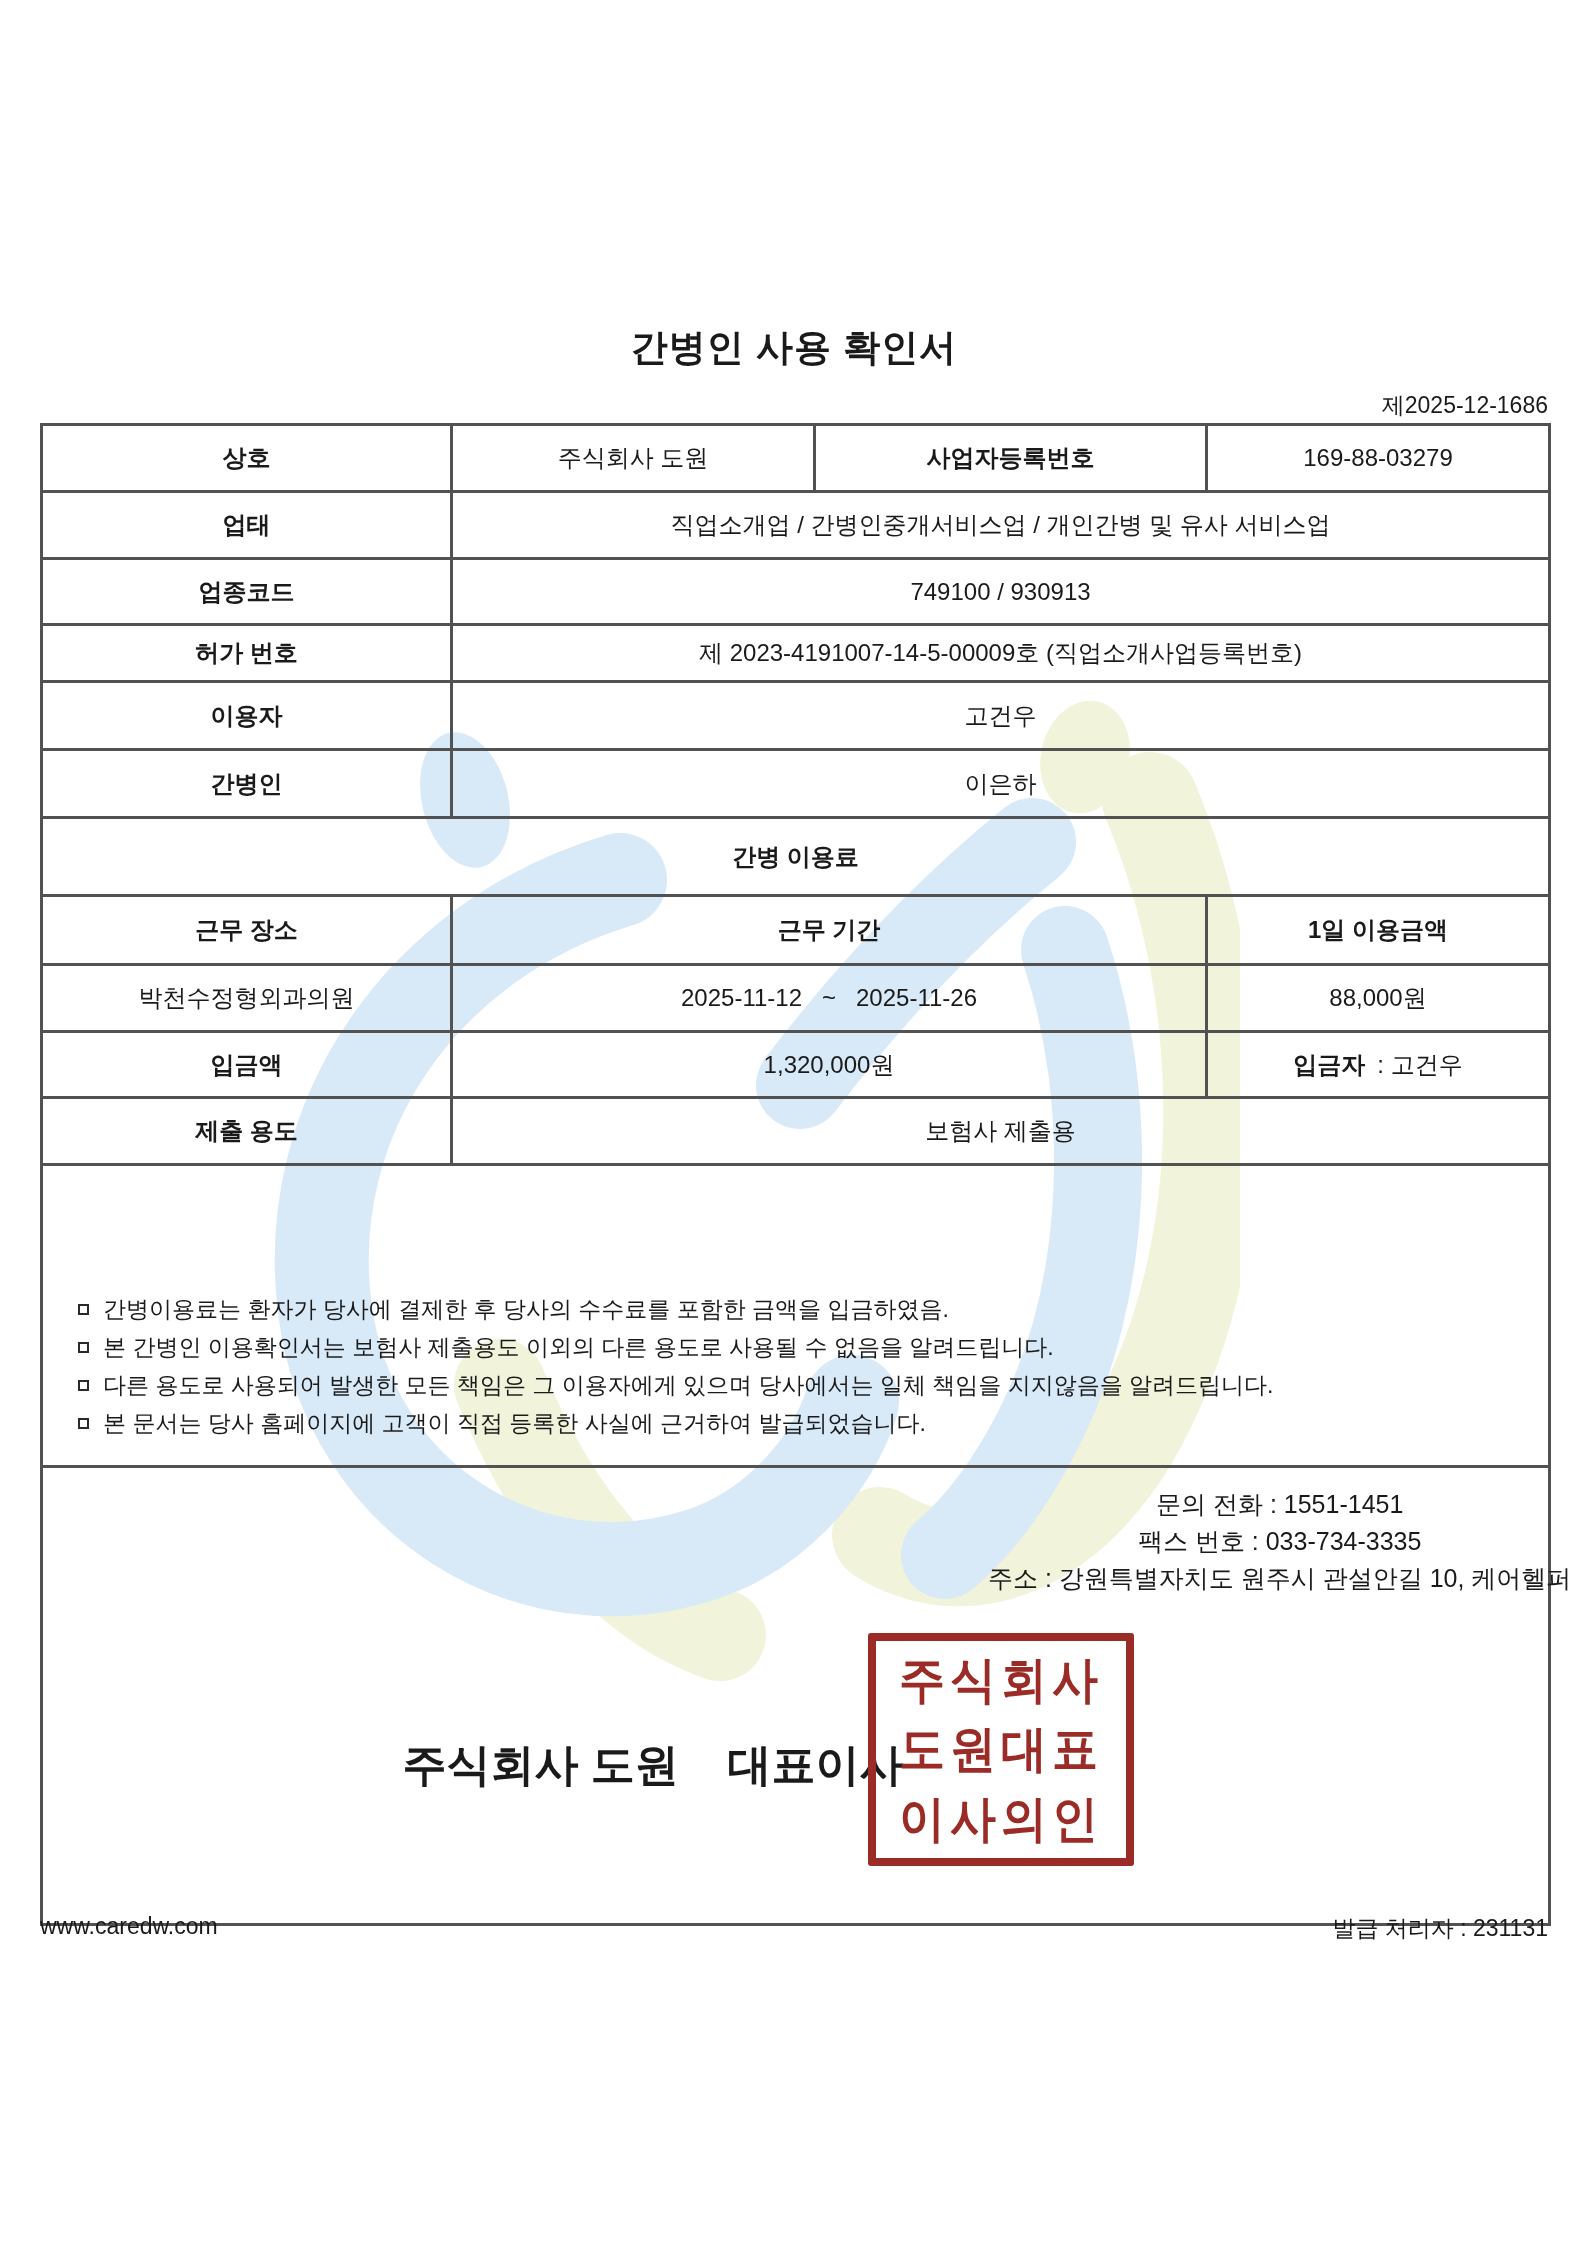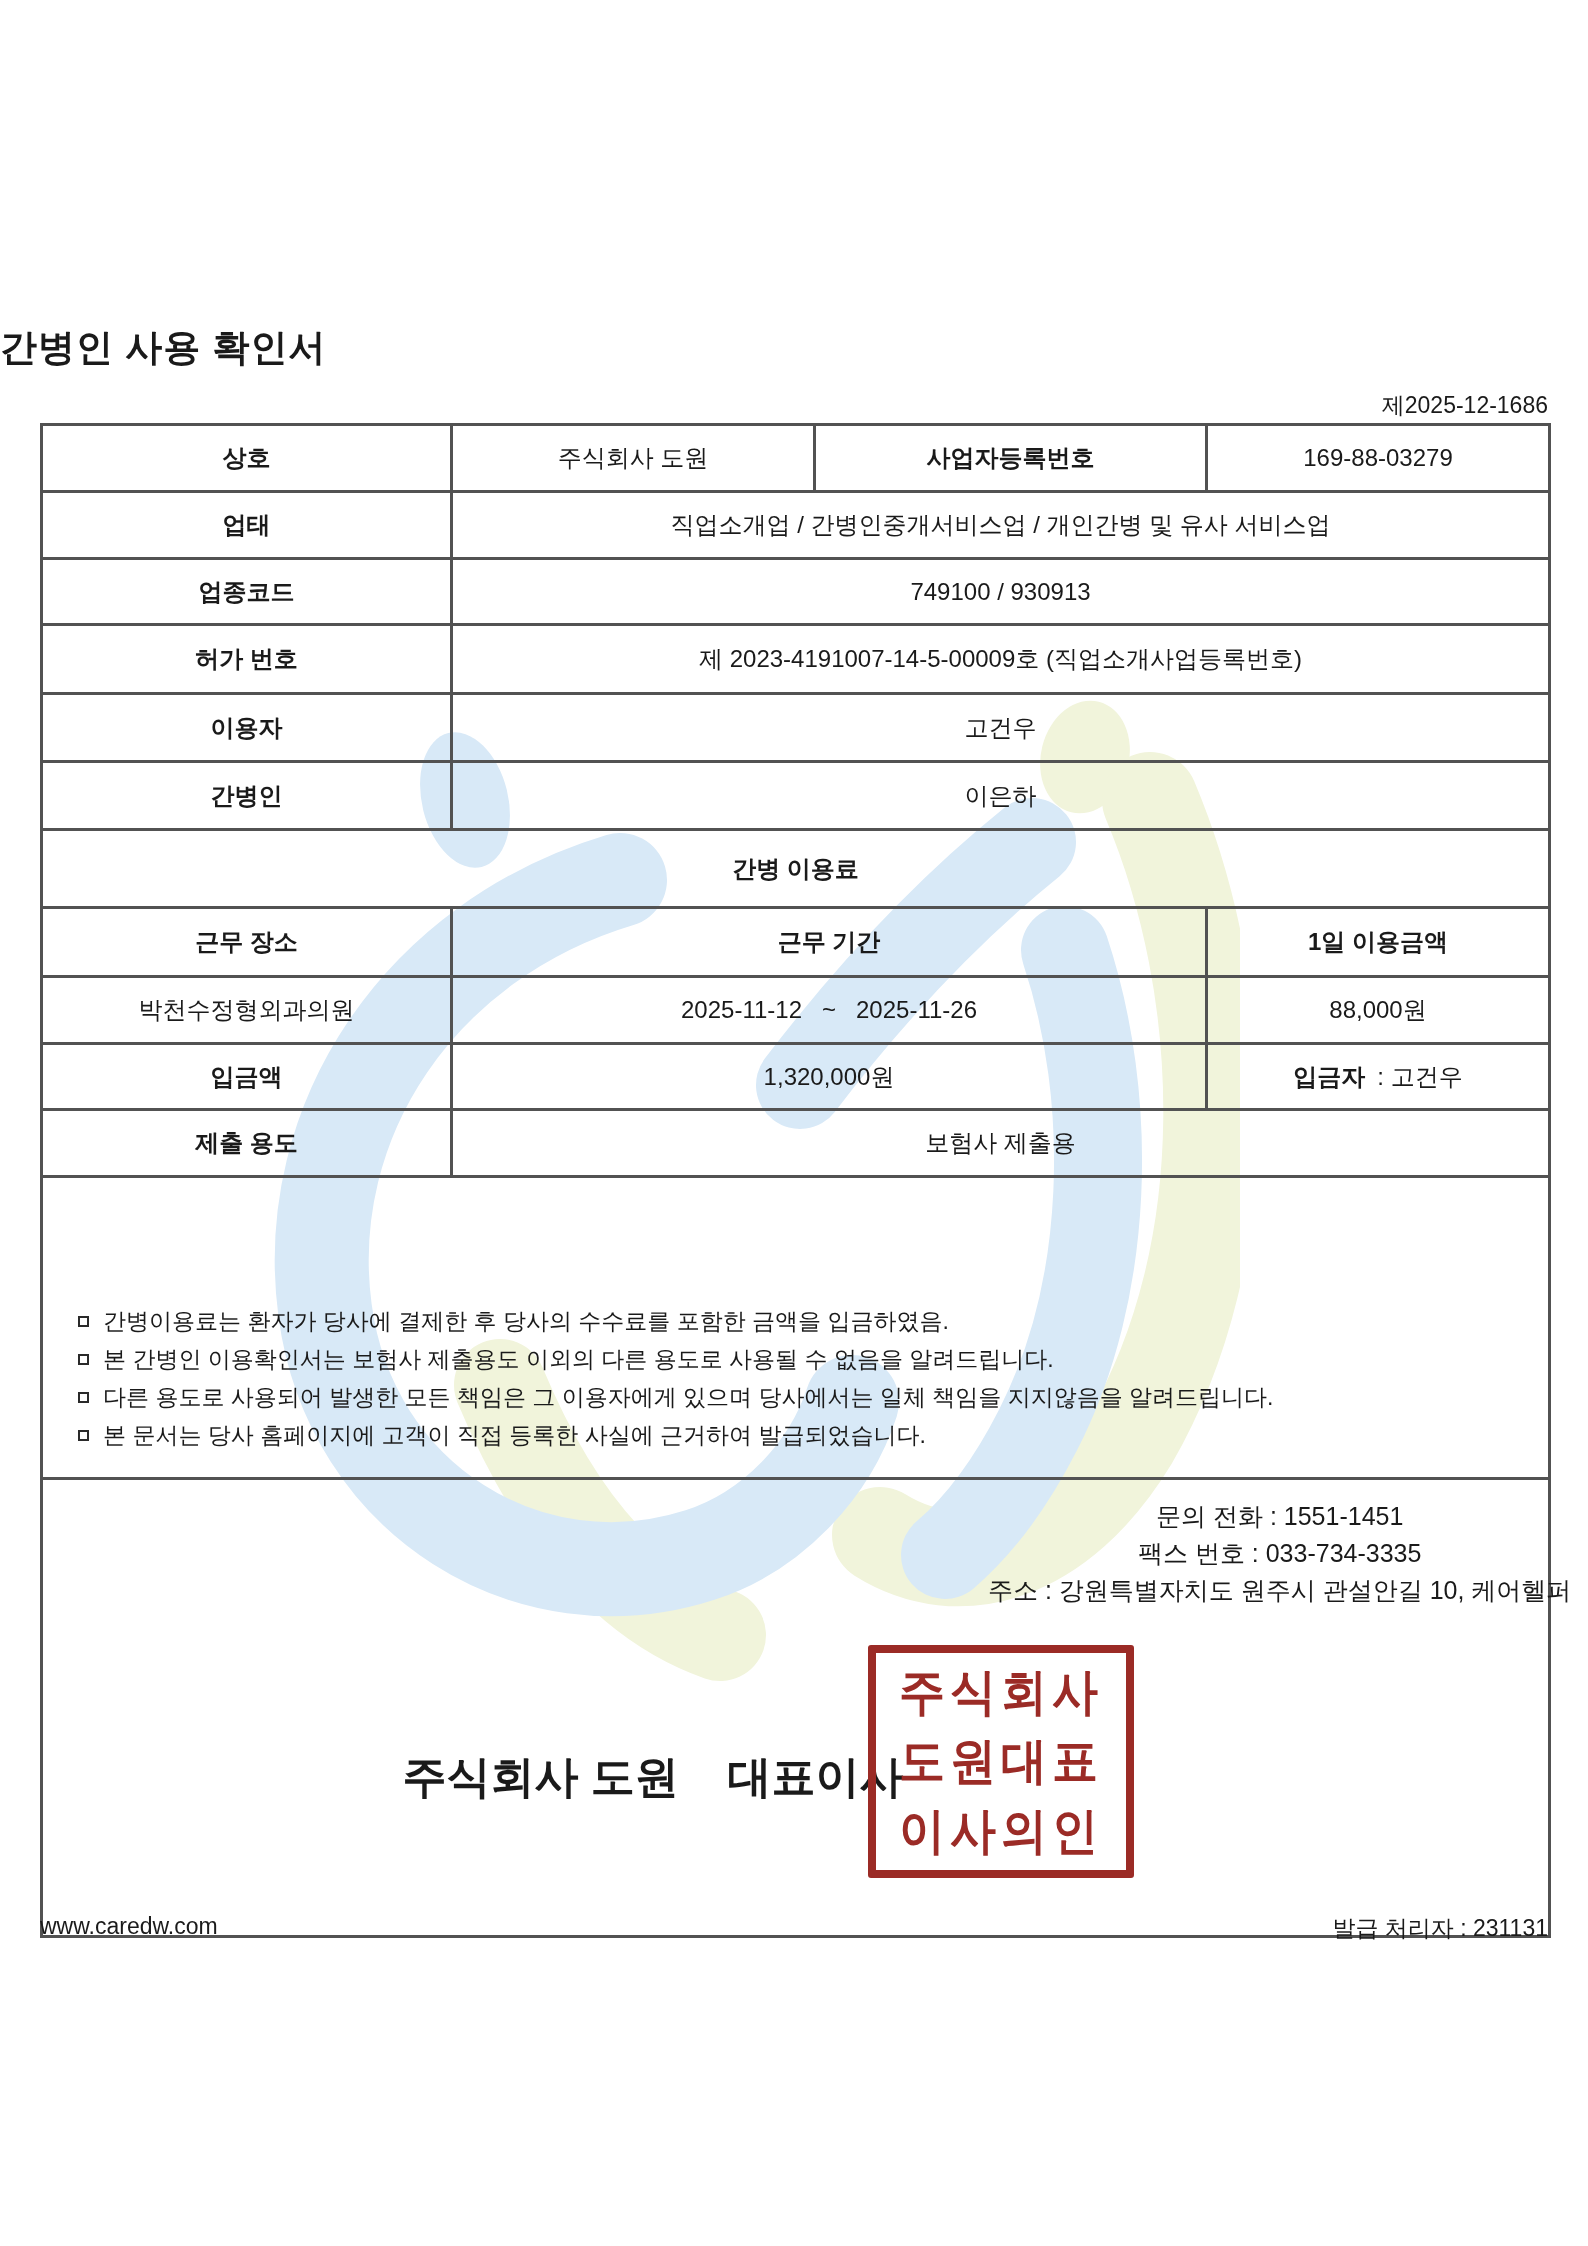--- a/index.html
+++ b/index.html
@@ -7,21 +7,21 @@
     position:relative;
     width:1588px;height:2246px;
     background:#ffffff;
     font-family:"Liberation Sans","DejaVu Sans",sans-serif;
     color:#1a1a1a;
     overflow:hidden;
   }
   .watermark{position:absolute;left:180px;top:650px;width:1060px;height:1060px;z-index:0;}
   .doc-title{
     position:absolute;top:323px;left:0;width:100%;
-    text-align:left;font-size:37px;font-weight:700;letter-spacing:1px;z-index:2;
+    text-align:center;font-size:37px;font-weight:700;letter-spacing:1px;z-index:2;
   }
   .doc-number{
     position:absolute;top:390px;right:40px;
     font-size:23px;z-index:2;
   }
   table.main{
     position:absolute;left:40px;top:423px;width:1508px;
     border-collapse:collapse;table-layout:fixed;z-index:1;
   }
   table.main td{
@@ -108,21 +108,21 @@
     <tr style="height:67px">
       <td class="lbl">업태</td>
       <td colspan="3">직업소개업 / 간병인중개서비스업 / 개인간병 및 유사 서비스업</td>
     </tr>
 
     <tr style="height:66px">
       <td class="lbl">업종코드</td>
       <td colspan="3">749100 / 930913</td>
     </tr>
 
-    <tr style="height:69px">
+    <tr style="height:57px">
       <td class="lbl">허가 번호</td>
       <td colspan="3">제 2023-4191007-14-5-00009호 (직업소개사업등록번호)</td>
     </tr>
 
     <tr style="height:68px">
       <td class="lbl">이용자</td>
       <td colspan="3">고건우</td>
     </tr>
 
     <tr style="height:68px">

